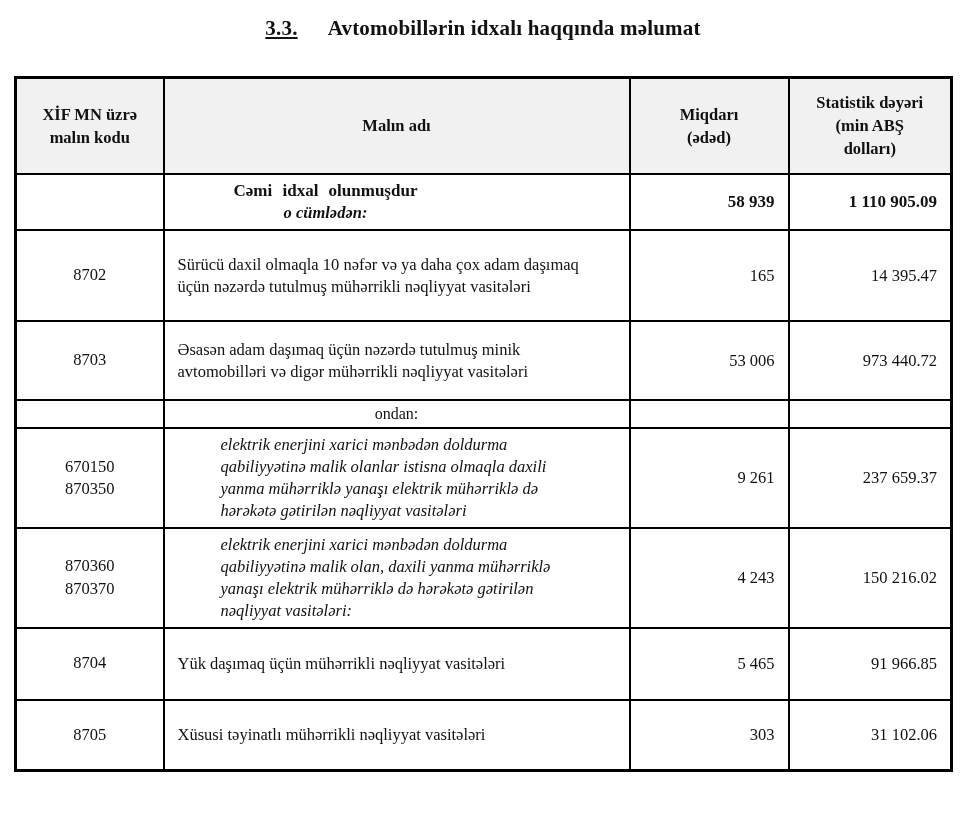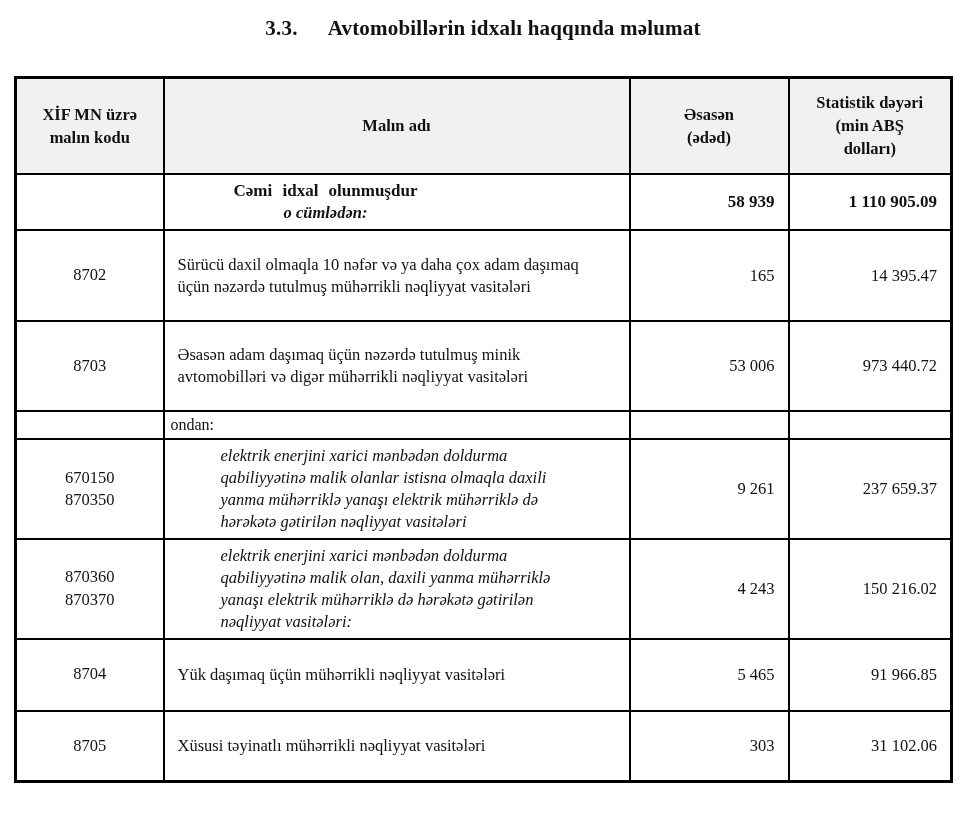--- a/index.html
+++ b/index.html
@@ -5,21 +5,21 @@
   html,body{margin:0;padding:0;}
   body{
     width:966px;height:833px;position:relative;background:#ffffff;
     font-family:"Liberation Serif", serif;color:#111111;
     -webkit-font-smoothing:antialiased;
   }
   .page-title{
     position:absolute;top:16px;left:0;width:100%;
     text-align:center;font-weight:bold;font-size:21px;letter-spacing:0.2px;
   }
-  .page-title .title-num{margin-right:30px;}
+  .page-title .title-num{margin-right:30px;text-decoration:underline;}
   table.data-table{
     position:absolute;left:14px;top:76px;width:936px;
     border-collapse:collapse;table-layout:fixed;
     border:3px solid #000000;
   }
   th,td{
     border:2px solid #000000;vertical-align:middle;overflow:hidden;
     padding:0;
   }
   th{
@@ -29,34 +29,34 @@
   td.code{
     text-align:center;font-size:16.5px;line-height:1.35;
   }
   td.name{
     font-size:16.5px;line-height:1.33;padding:5px 42px 5px 13px;text-align:left;
   }
   td.name.sub{
     font-style:italic;padding-left:56px;padding-right:50px;
   }
   td.name.ondan-cell{
-    padding:1px 6px;font-size:16px;
+    text-align:center;padding:1px 6px;font-size:16px;
   }
   td.num{
     text-align:right;font-size:16.5px;padding-right:13px;
   }
   tr.row-total td.num{font-weight:bold;font-size:17px;}
   .total-block{width:fit-content;margin-left:56px;text-align:center;}
   .total-line1{font-weight:bold;word-spacing:6px;font-size:17px;}
   .total-line2{font-style:italic;font-weight:bold;font-size:16.5px;}
   
   tr.rh-header{height:96px;}
   tr.rh-total{height:56px;}
   tr.rh-8702{height:91px;}
-  tr.rh-8703{height:90px;}
+  tr.rh-8703{height:79px;}
   tr.rh-ondan{height:28px;}
   tr.rh-870340{height:94px;}
   tr.rh-870360{height:91px;}
   tr.rh-870380{height:48px;}
   tr.rh-8704{height:72px;}
   tr.rh-8705{height:71px;}
 </style>
 </head>
 <body>
 
@@ -75,21 +75,21 @@
   <tbody>
       <tr class="rh-header">
     <th>
       <div>XİF MN üzrə</div>
       <div>malın kodu</div>
     </th>
     <th>
       <div>Malın adı</div>
     </th>
     <th>
-      <div>Əsasən</div>
+      <div>Miqdarı</div>
       <div>(ədəd)</div>
     </th>
     <th>
       <div>Statistik dəyəri</div>
       <div>(min ABŞ</div>
       <div>dolları)</div>
     </th>
   </tr>
 
   <tr class="rh-total row-total">

